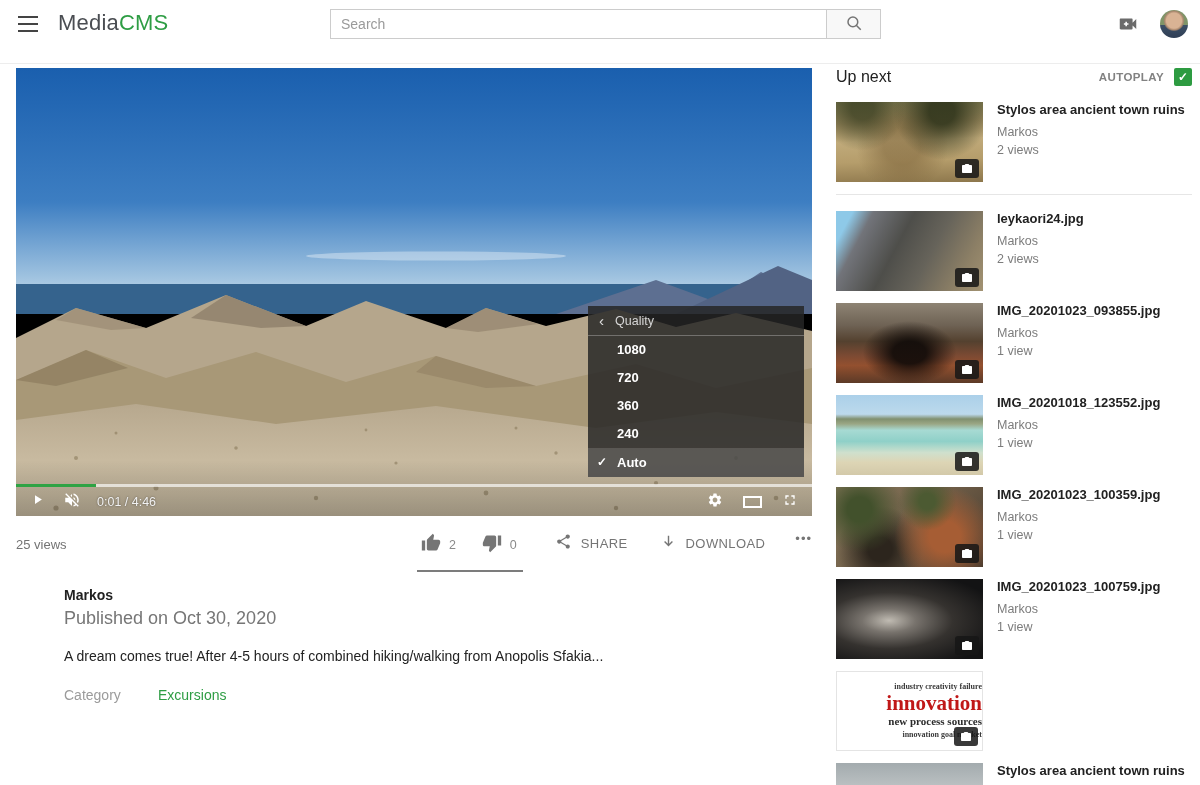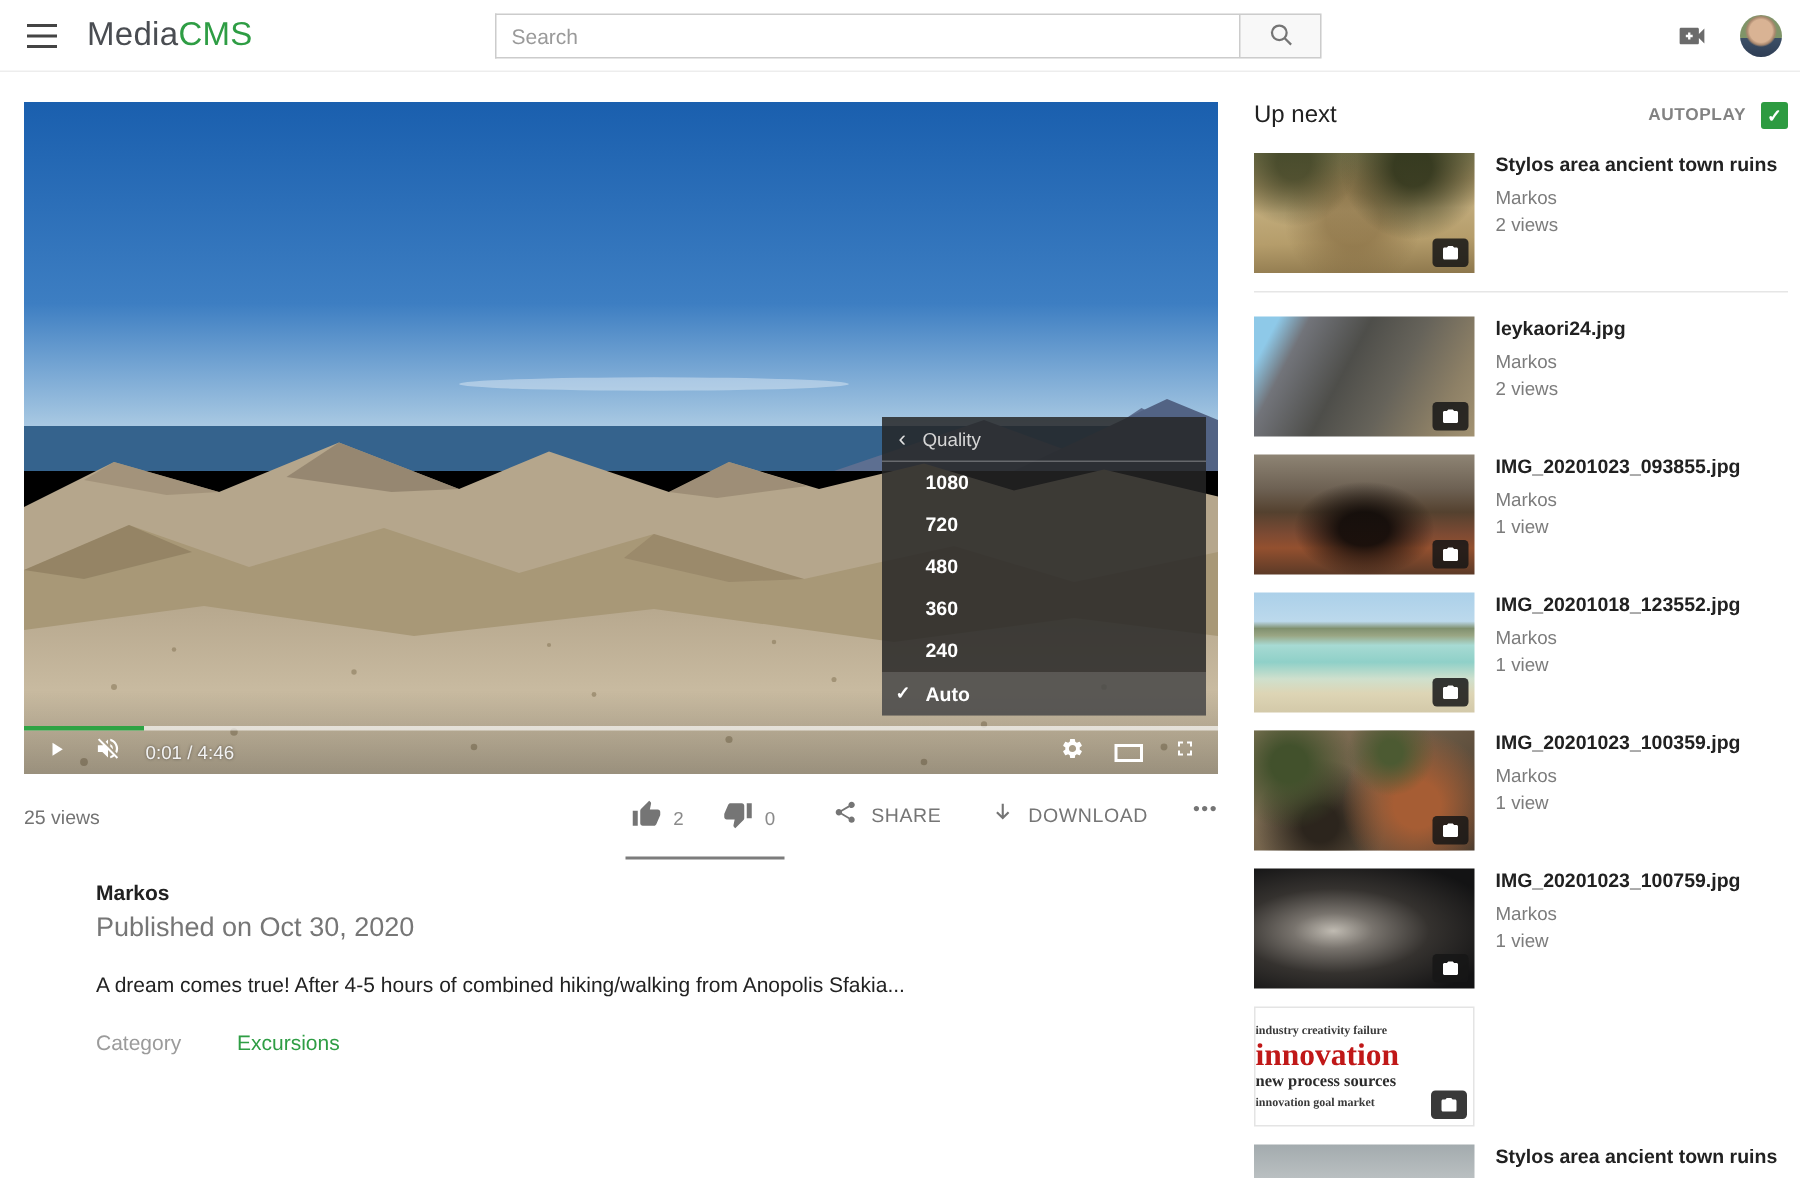--- a/index.html
+++ b/index.html
@@ -1,20 +1,20 @@
 <!DOCTYPE html>
 <html><head>
 <meta charset="utf-8">
 <style>
   * { margin:0; padding:0; box-sizing:border-box; }
   html,body { width:1200px; height:785px; overflow:hidden; background:#fff;
               font-family:"Liberation Sans", sans-serif; }
 
   
-  .topbar { position:absolute; top:0; left:0; width:1200px; height:48px; background:#fff;
+  .topbar { position:absolute; top:0; left:0; width:1200px; height:64px; background:#fff;
             border-bottom:1px solid #ededed; z-index:30; }
   .hamburger { position:absolute; left:18px; top:16px; width:20px; height:16px; cursor:pointer; }
   .hamburger span { display:block; height:2px; background:#444; margin-bottom:5px; }
   .logo { position:absolute; left:58px; top:10px; font-size:22px; letter-spacing:.2px; cursor:pointer; }
   .logo .lg1 { color:#4a4d52; }
   .logo .lg2 { color:#2e9d44; }
   .search-wrap { position:absolute; left:330px; top:9px; display:flex; }
   .search-input { width:496px; height:30px; border:1px solid #ccc; border-right:none; padding:0 10px;
                   font-size:14px; color:#333; outline:none; }
   .search-input::placeholder { color:#9a9a9a; }
@@ -111,21 +111,21 @@
                     #93502f 78%, #5c3a27 100%); }
   .t4 { background: linear-gradient(180deg, #abd0e9 0%, #bcd9ec 24%, #80906f 30%, #9aa684 36%,
                     #a7dad3 44%, #8fd0c8 58%, #cfe0cd 72%, #ddd5b5 84%, #d3c9a9 100%); }
   .t5 { background: radial-gradient(circle at 16% 28%, #42512c 0 9%, transparent 32%),
                     radial-gradient(circle at 62% 18%, #4c5a32 0 7%, transparent 26%),
                     radial-gradient(circle at 74% 62%, #a65d34 0 13%, transparent 42%),
                     radial-gradient(circle at 30% 78%, #2c251d 0 10%, transparent 36%),
                     linear-gradient(135deg, #8d7c5f 0%, #6b5a45 55%, #463a2e 100%); }
   .t6 { background: radial-gradient(ellipse at 36% 52%, #c0bbb2 0%, #78736d 20%, #35322f 48%, #131314 85%); }
   .t7 { background:#fff; border:1px solid #e4e4e4; display:flex; flex-direction:column;
-        align-items:flex-start; justify-content:center; overflow:hidden; }
+        align-items:flex-end; justify-content:center; overflow:hidden; }
   .wc-main { font-family:"Liberation Serif", serif; font-weight:bold; color:#c01818; font-size:21px;
              line-height:1; }
   .wc-line { font-family:"Liberation Serif", serif; font-weight:bold; color:#3a3a3a; font-size:8px;
              line-height:1.45; }
   .wc-line.big { font-size:11px; color:#2c2c2c; }
   .t8 { background: linear-gradient(180deg, #a3abae 0%, #c2c7c8 38%, #939a9b 68%, #7e8587 100%); }
 
   svg .gfill { fill:#757575; }
 </style>
 </head>
@@ -250,21 +250,20 @@
       </div>
     </div>
 
     <div class="qmenu">
       <div class="qm-header">
         <span class="qm-chevron">‹</span>
         <span>Quality</span>
       </div>
       <div class="qm-item">1080</div>
       <div class="qm-item">720</div>
-      <div class="qm-item">480</div>
       <div class="qm-item">360</div>
       <div class="qm-item">240</div>
       <div class="qm-item selected">
         <span class="qm-check">✓</span>
         <span>Auto</span>
       </div>
     </div>
   </div>
 
 

